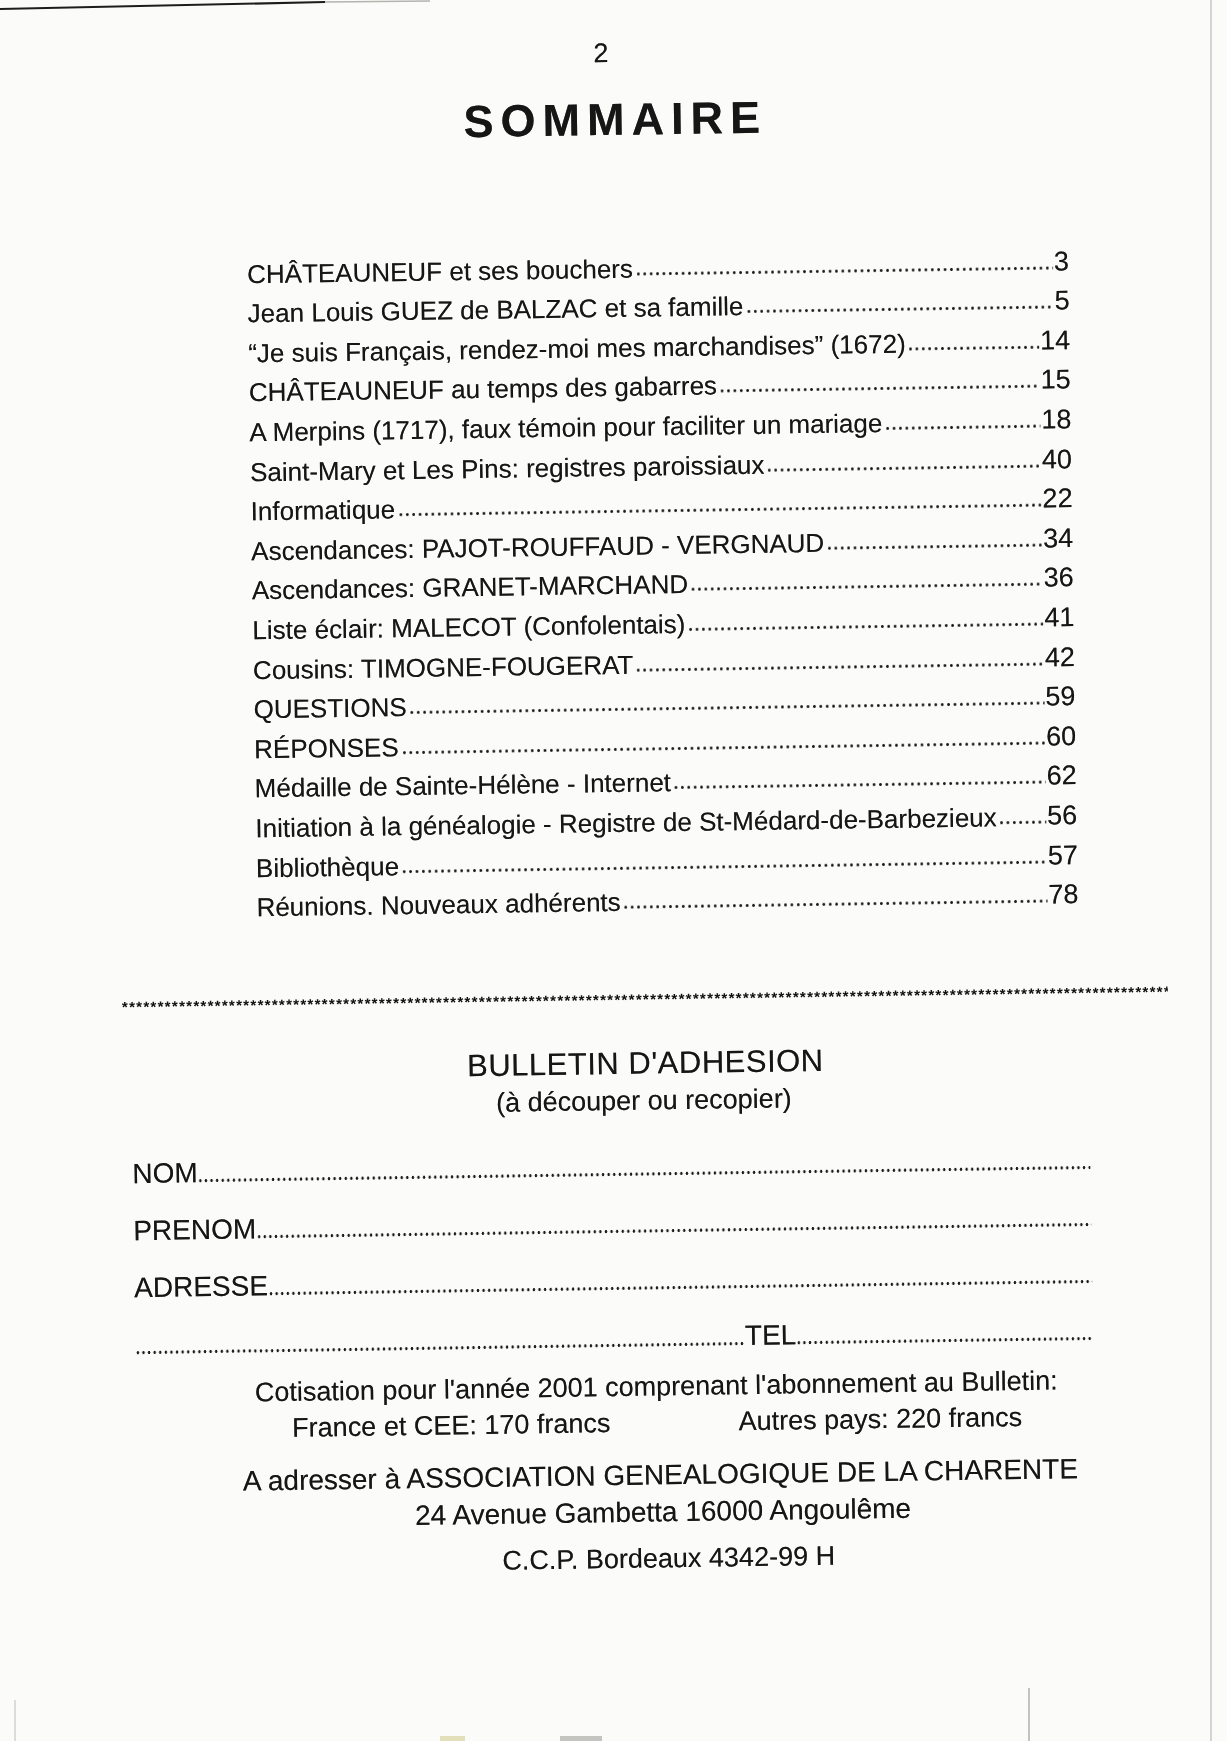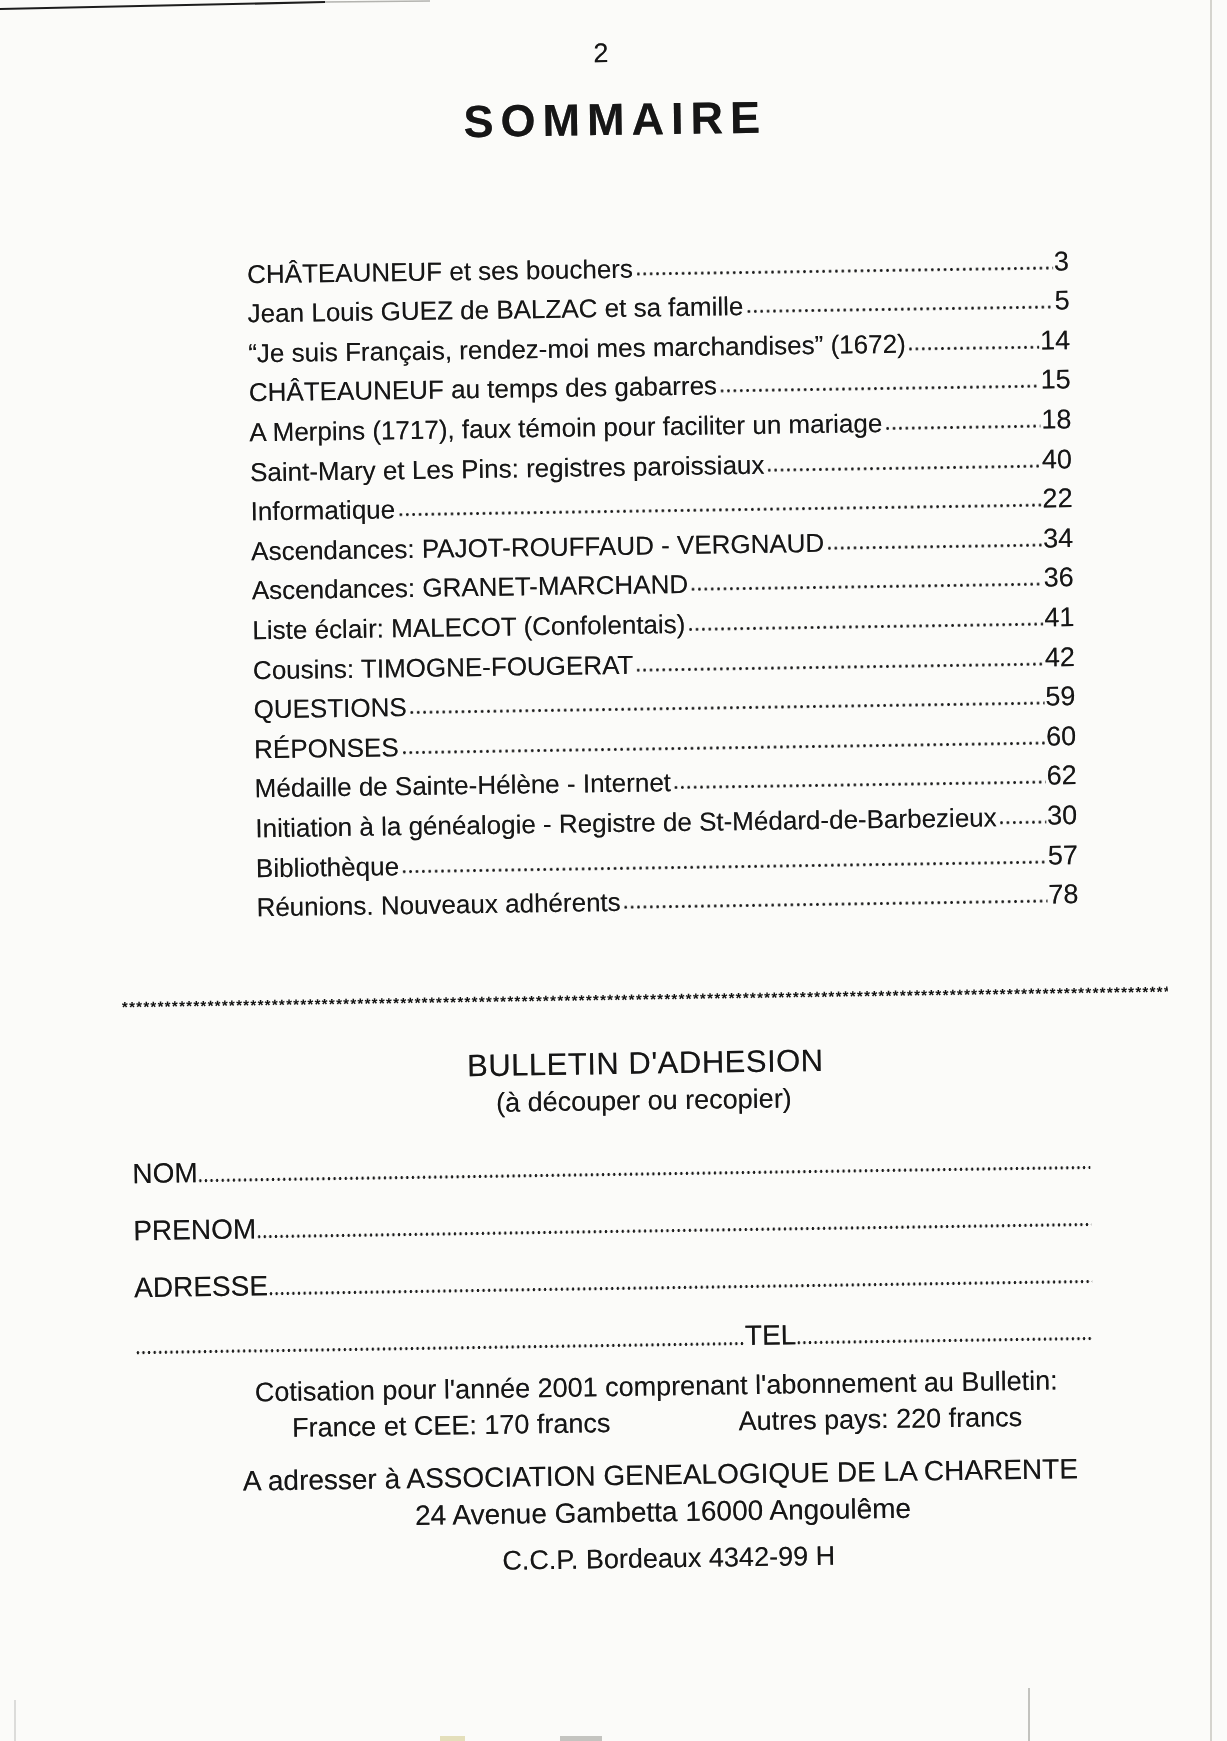--- a/index.html
+++ b/index.html
@@ -163,21 +163,21 @@
       <span class="toc-page txt">60</span>
     </div>
     <div class="toc-row">
       <span class="toc-title txt">Médaille de Sainte-Hélène - Internet</span>
       <span class="leader"></span>
       <span class="toc-page txt">62</span>
     </div>
     <div class="toc-row">
       <span class="toc-title txt">Initiation à la généalogie - Registre de St-Médard-de-Barbezieux</span>
       <span class="leader"></span>
-      <span class="toc-page txt">30</span>
+      <span class="toc-page txt">56</span>
     </div>
     <div class="toc-row">
       <span class="toc-title txt">Bibliothèque</span>
       <span class="leader"></span>
       <span class="toc-page txt">57</span>
     </div>
     <div class="toc-row">
       <span class="toc-title txt">Réunions. Nouveaux adhérents</span>
       <span class="leader"></span>
       <span class="toc-page txt">78</span>

